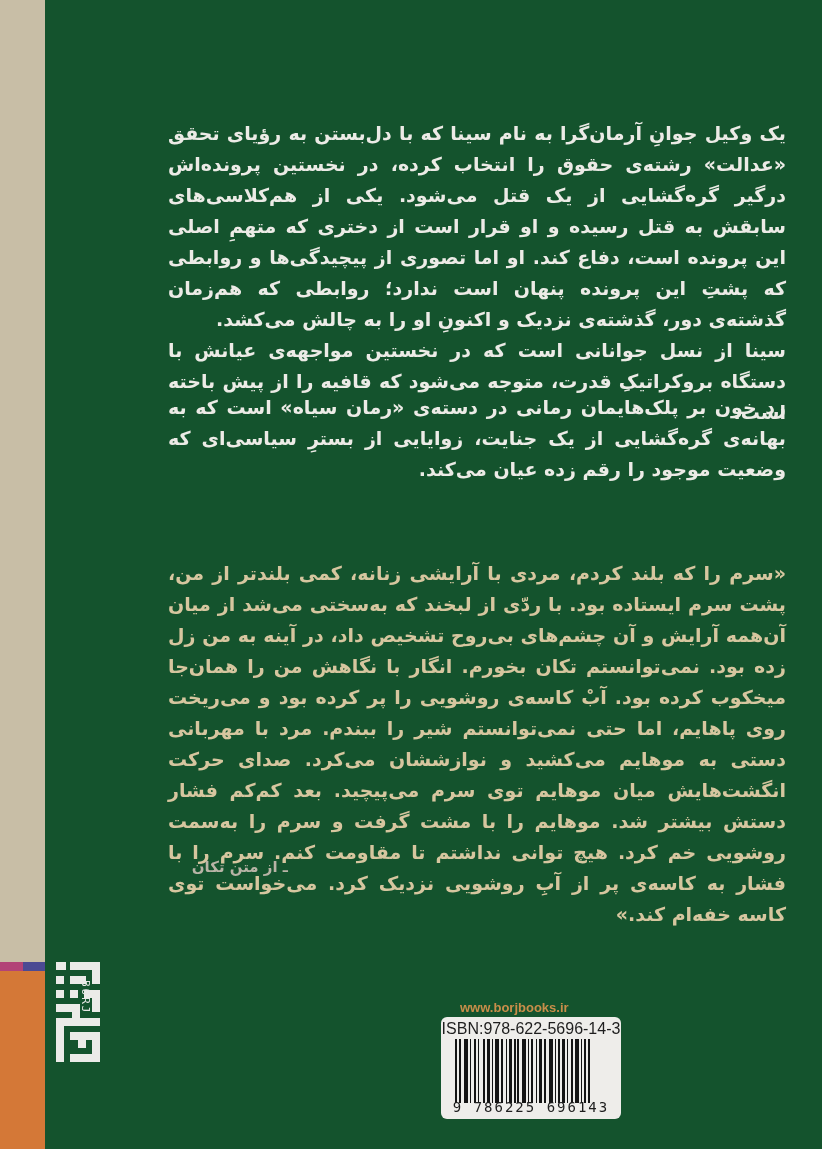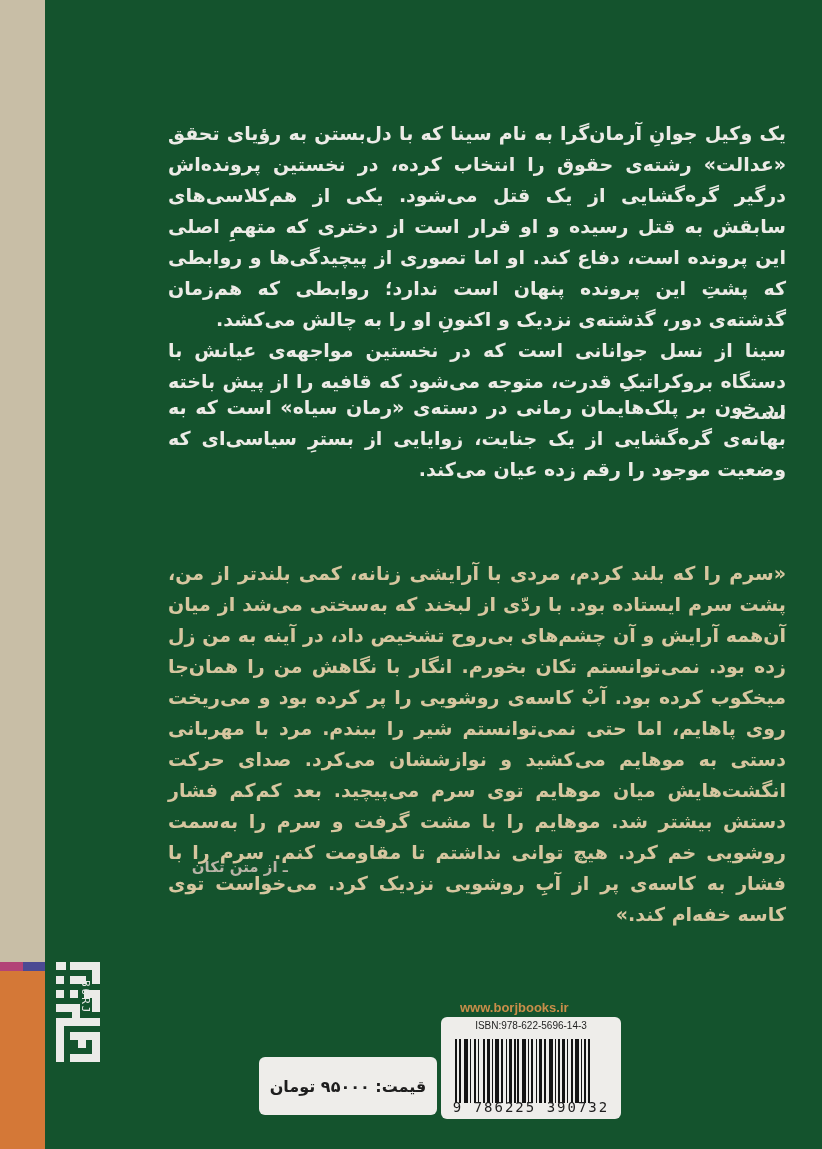--- a/index.html
+++ b/index.html
@@ -52,21 +52,21 @@
     position: absolute; left: 460px; top: 1000px; width: 140px;
     color: #c98e4a; font-size: 13px; font-weight: bold;
     font-family: "Liberation Sans", sans-serif;
   }
   .barcode-card {
     position: absolute; left: 441px; top: 1017px; width: 180px; height: 102px;
     background: #eeedea; border-radius: 6px;
   }
   .isbn {
     position: absolute; left: 0; top: 3px; width: 180px; text-align: center;
-    color: #1e1e1e; font-size: 10px;
+    color: #1e1e1e; font-size: 16px;
     font-family: "Liberation Sans", sans-serif;
   }
   .bars {
     position: absolute; left: 14px; top: 22px; width: 152px; height: 64px;
     display: flex; align-items: stretch;
   }
   .bars span { display: block; background: #141414; height: 100%; }
   .bar-digits {
     position: absolute; left: 0; top: 82px; width: 180px; text-align: center;
     color: #1e1e1e; font-size: 14px; letter-spacing: 2px;
@@ -192,20 +192,17 @@
       <span style="width:2px"></span>
         <span style="width:2px;background:transparent"></span>
       <span style="width:4px"></span>
         <span style="width:2px;background:transparent"></span>
       <span style="width:1px"></span>
         <span style="width:2px;background:transparent"></span>
       <span style="width:2px"></span>
         <span style="width:2px;background:transparent"></span>
       <span style="width:2px"></span>
     </div>
-    <div class="bar-digits">9 786225 390732</div>
-  </div>
-
-  <div class="price-card">
-    <span class="price-text">قیمت: ۹۵۰۰۰ تومان</span>
-  </div>
+    <div class="bar-digits">9 786225 696143</div>
+  </div>
+
 
 </div>
 
 </body></html>

